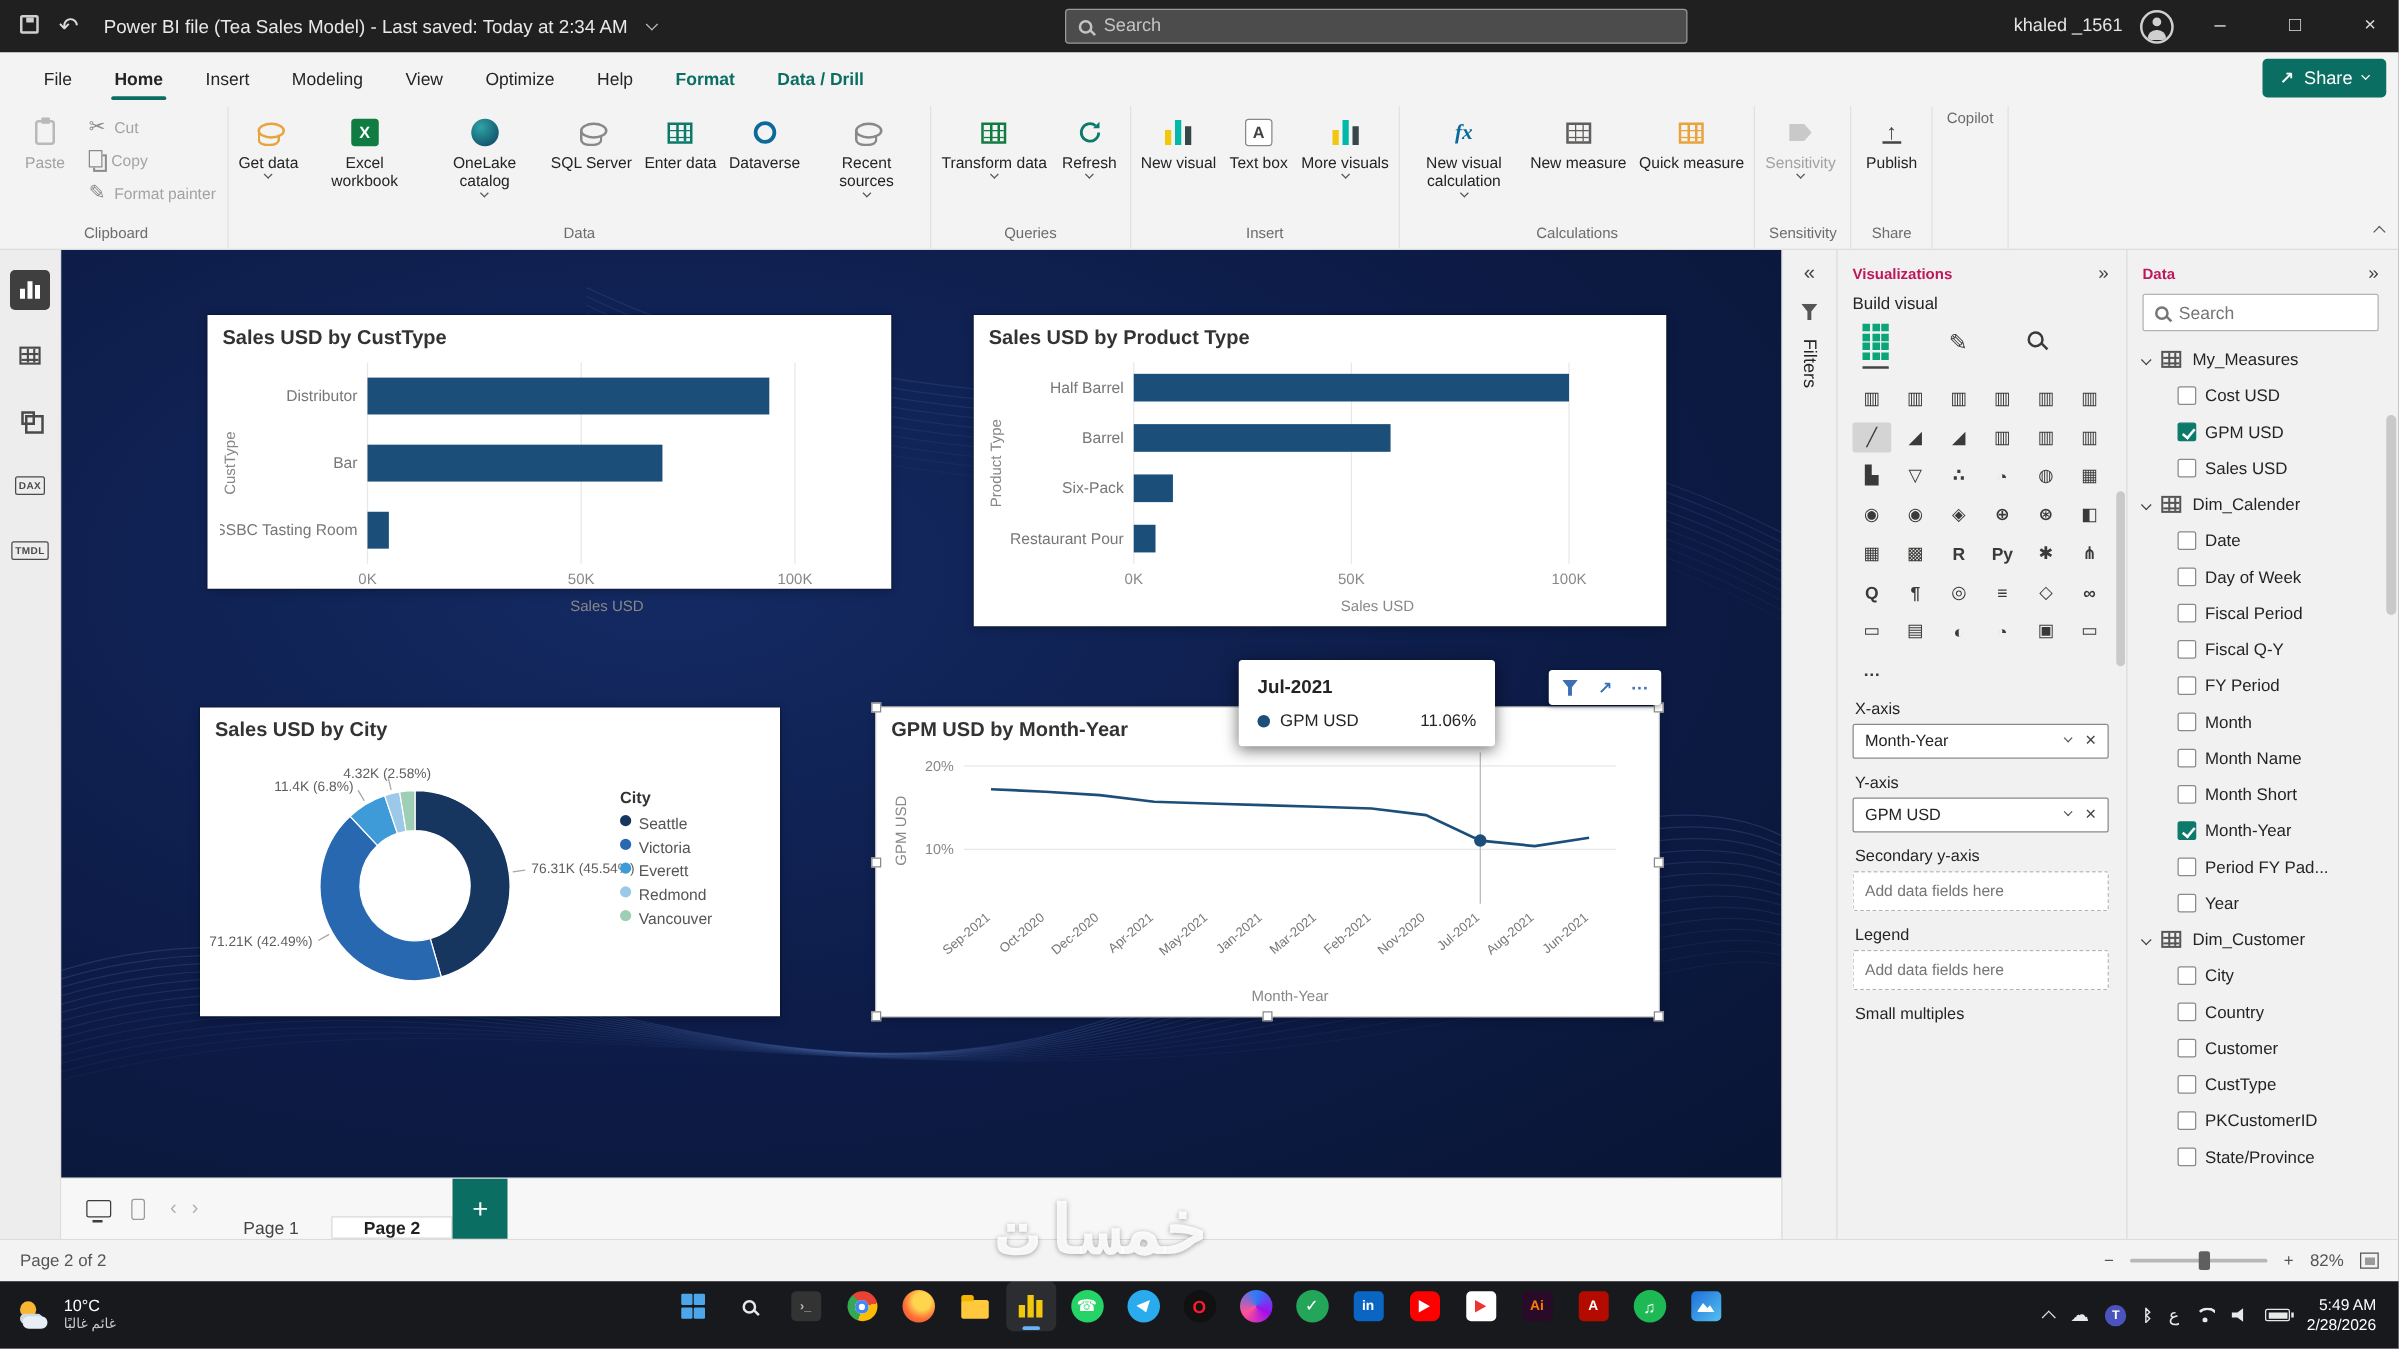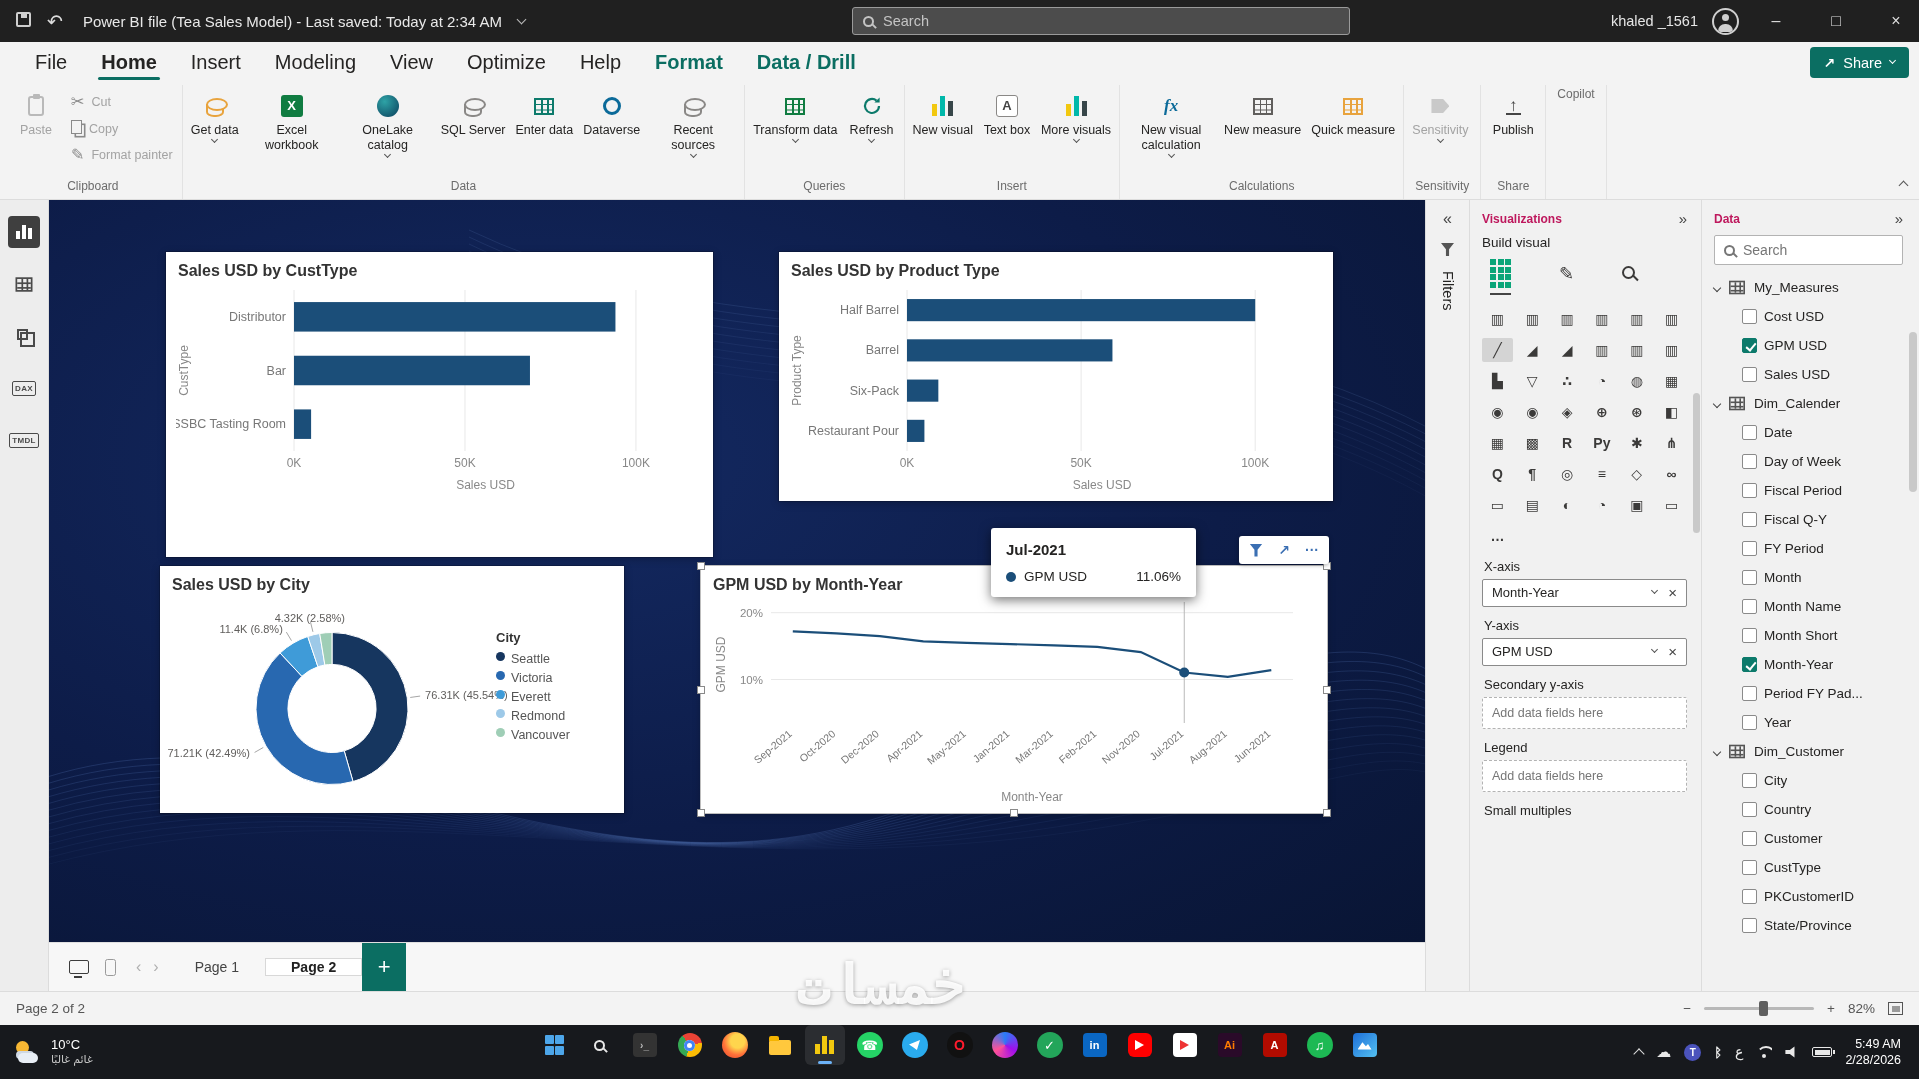--- a/index.html
+++ b/index.html
@@ -24,21 +24,21 @@
 .ic-search::after{content:"";position:absolute;width:6px;height:2px;background:currentColor;transform:rotate(45deg);right:-5px;bottom:-2px}
 .tb-right{margin-left:auto;display:flex;align-items:center;gap:14px;font-size:14.5px}
 .ic-avatar{width:27px;height:27px;border:2px solid #cfcfcf;border-radius:50%;position:relative;display:inline-block;overflow:hidden}
 .ic-avatar::before{content:"";position:absolute;top:4px;left:8px;width:7px;height:7px;border-radius:50%;background:#cfcfcf}
 .ic-avatar::after{content:"";position:absolute;bottom:1px;left:4px;width:15px;height:8px;border-radius:7px 7px 0 0;background:#cfcfcf}
 .winbtn{width:46px;height:42px;display:flex;align-items:center;justify-content:center;font-size:16px;color:#ddd}
 
 
 .menubar{height:41px;background:#f3f3f3;display:flex;align-items:center;position:relative;padding-left:18px}
 #menu-tabs{display:flex}
-.mtab{padding:16px 17px;font-size:20px;color:#252423;height:41px;display:flex;align-items:center;position:relative}
+.mtab{padding:16px 17px;font-size:14px;color:#252423;height:41px;display:flex;align-items:center;position:relative}
 .mtab.active{font-weight:bold}
 .mtab.active::after{content:"";position:absolute;left:14px;right:14px;bottom:3px;height:3px;background:#0b6e62;border-radius:2px}
 .mtab.contextual{color:#0b6e62;font-weight:600}
 .share-btn{position:absolute;right:10px;top:5px;height:31px;display:flex;align-items:center;gap:8px;background:#0b6e62;color:#fff;border:none;border-radius:4px;padding:0 14px;font-size:14.5px;cursor:pointer}
 .ic-share{font-size:14px;color:#fff;font-weight:bold}
 
 
 .ribbon{height:117px;background:#f3f3f3;border-bottom:1px solid #dcdcdc;display:flex;align-items:stretch;padding:2px 4px 0;position:relative}
 .rgroup{display:flex;flex-direction:column;border-right:1px solid #e2e2e2;padding:0 3px}
 .ritems{flex:1;display:flex;align-items:flex-start}
@@ -113,21 +113,21 @@
 .tt-dot{width:10px;height:10px;border-radius:50%}
 .tt-value{margin-left:auto}
 
 
 .pagestrip{height:49px;background:#f7f7f7;border-top:1px solid #e0e0e0;display:flex;align-items:stretch;padding-left:10px}
 .ps-icons{display:flex;align-items:center;gap:16px;padding:0 10px}
 .ic-monitor{width:20px;height:14px;border:1.8px solid #3c3c3c;border-radius:2px;position:relative;display:inline-block}
 .ic-monitor::after{content:"";position:absolute;left:4px;bottom:-5px;width:8px;height:2px;background:#3c3c3c}
 .ic-phone{width:11px;height:17px;border:1.8px solid #9a9a9a;border-radius:2.5px;display:inline-block}
 .ps-nav{color:#b0b0b0;font-size:16px;display:flex;gap:12px;align-items:center;padding:0 10px}
-#page-tabs{display:flex;align-items:center}
+#page-tabs{display:flex;align-items:flex-end}
 .ptab{display:flex;align-items:center;padding:0 25px;font-size:14px;color:#444;border:1px solid transparent}
 .ptab.active{background:#fff;border-color:#d8d8d8;font-weight:bold;color:#222}
 .ptab-add{width:44px;background:#0b6e62;color:#fff;display:flex;align-items:center;justify-content:center;font-size:22px;border:none}
 
 
 .filters-strip{width:44px;background:#f1f1f1;border-left:1px solid #dcdcdc;display:flex;flex-direction:column;align-items:center;padding-top:10px;gap:15px}
 .fs-expand{font-size:16px;color:#444}
 .fs-text{writing-mode:vertical-rl;font-size:14.5px;color:#252423}
 
 
@@ -478,21 +478,21 @@
             <path d="M420 44 C 760 208, 1080 62, 1420 266" fill="none" stroke="rgba(150,190,255,0.094)" stroke-width="1"></path>
             <path d="M420 51 C 760 217, 1080 68, 1420 274" fill="none" stroke="rgba(150,190,255,0.086)" stroke-width="1"></path>
             <path d="M420 58 C 760 226, 1080 74, 1420 282" fill="none" stroke="rgba(150,190,255,0.078)" stroke-width="1"></path>
             <path d="M420 65 C 760 235, 1080 80, 1420 290" fill="none" stroke="rgba(150,190,255,0.07)" stroke-width="1"></path>
             <path d="M420 72 C 760 244, 1080 86, 1420 298" fill="none" stroke="rgba(150,190,255,0.062)" stroke-width="1"></path>
             <path d="M420 79 C 760 253, 1080 92, 1420 306" fill="none" stroke="rgba(150,190,255,0.054)" stroke-width="1"></path>
             <path d="M420 86 C 760 262, 1080 98, 1420 314" fill="none" stroke="rgba(150,190,255,0.046)" stroke-width="1"></path>
             <path d="M420 93 C 760 271, 1080 104, 1420 322" fill="none" stroke="rgba(150,190,255,0.03799999999999999)" stroke-width="1"></path>
           </svg>
 
-        <div class="chart-card" style="left:117px;top:52px;width:547px;height:305px">
+        <div class="chart-card" style="left:117px;top:52px;width:547px;height:219px">
           <div class="chart-title">Sales USD by CustType</div>
           <div class="chart-body"><svg width="527" height="211">
                 <line x1="118" y1="6" x2="118" y2="167" stroke="#e8e8e8"></line>
                 <text x="118" y="183" text-anchor="middle" fill="#888" font-size="12">0K</text>
                 <line x1="288.9821428571429" y1="6" x2="288.9821428571429" y2="167" stroke="#e8e8e8"></line>
                 <text x="288.9821428571429" y="183" text-anchor="middle" fill="#888" font-size="12">50K</text>
                 <line x1="459.9642857142857" y1="6" x2="459.9642857142857" y2="167" stroke="#e8e8e8"></line>
                 <text x="459.9642857142857" y="183" text-anchor="middle" fill="#888" font-size="12">100K</text>
                 <rect x="118" y="18.074999999999996" width="321.44642857142856" height="29.51666666666667" fill="#1b4e79"></rect>
                 <text x="110" y="36.83333333333333" text-anchor="end" fill="#777" font-size="12.5">Distributor</text>

